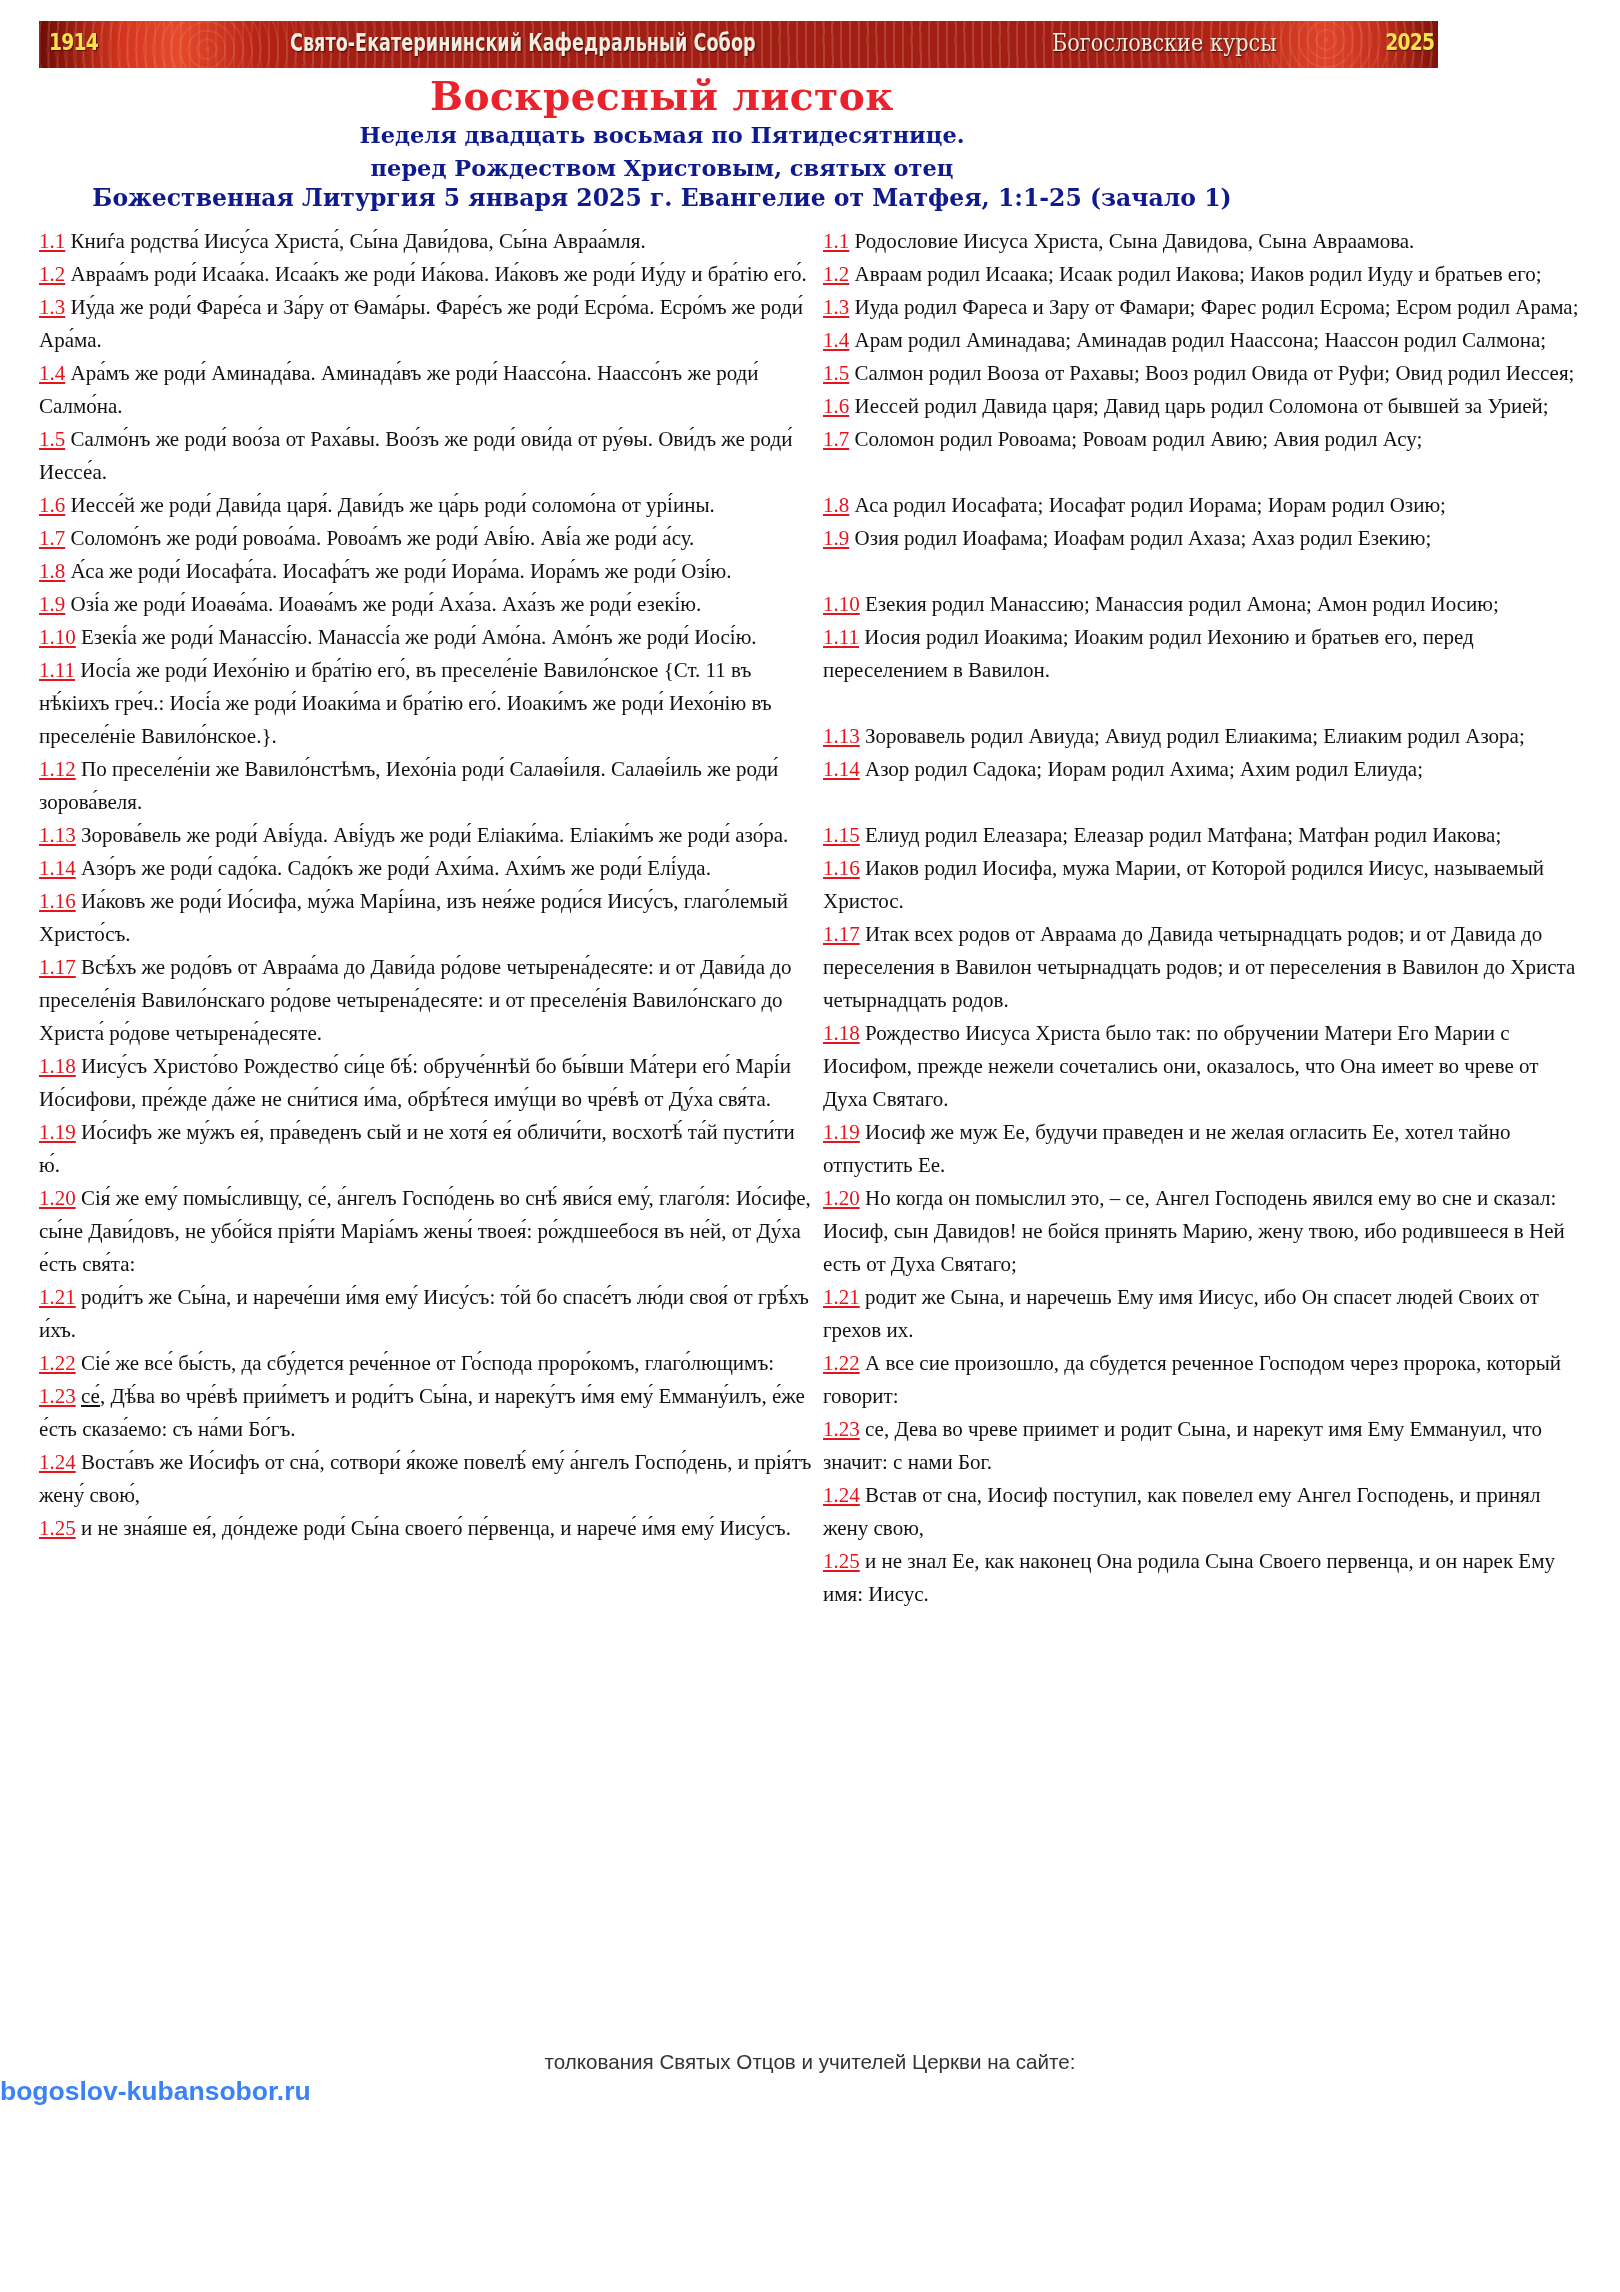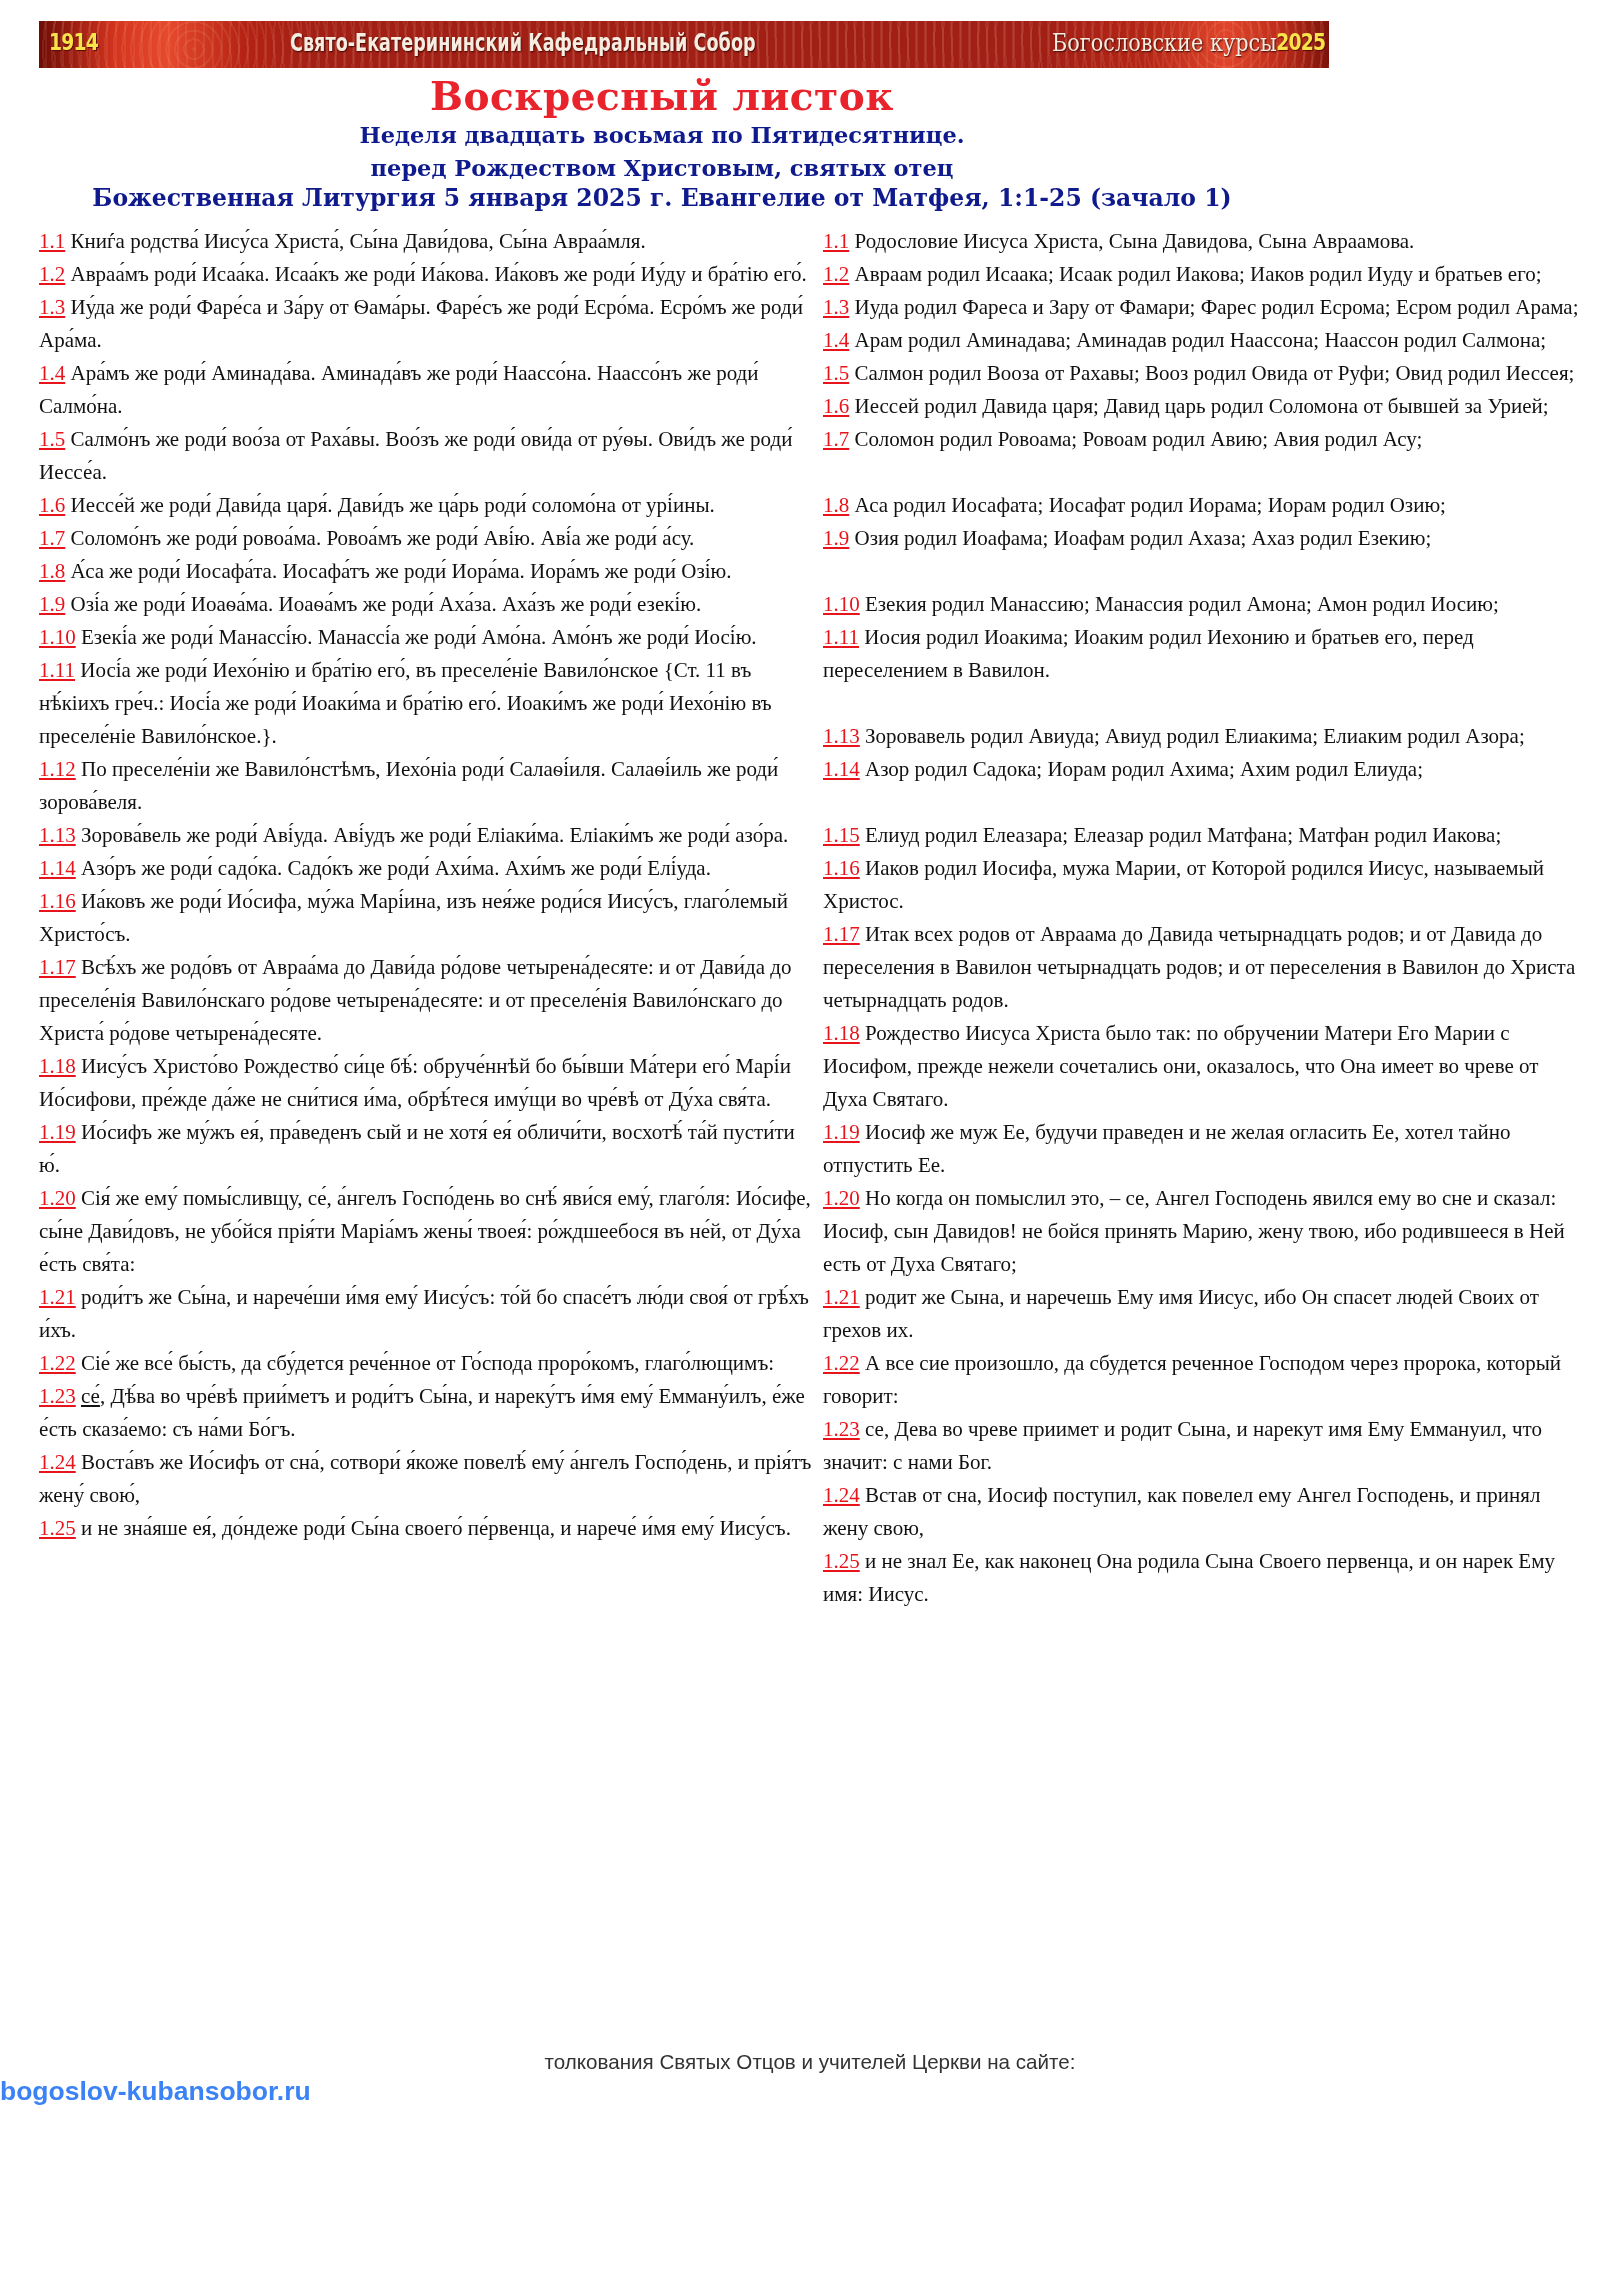--- a/index.html
+++ b/index.html
@@ -1,19 +1,19 @@
 <!DOCTYPE html>
 <html><head>
 <meta charset="utf-8">
 <style>
   html, body { margin: 0; padding: 0; background: #ffffff; }
   body { width: 1620px; height: 2293px; position: relative; overflow: hidden;
          font-family: "Liberation Serif", "DejaVu Serif", serif; color: #111; }
 
-  .banner { position: absolute; left: 39px; top: 20.6px; width: 1290px; height: 47px;
+  .banner { position: absolute; left: 39px; top: 20.6px; width: 1399px; height: 47px;
             background: linear-gradient(90deg, #6e0c06 0%, #d5341e 6%, #e64a2c 10%, #b42214 16%, #a11f15 22%, #a21f16 78%, #b52616 86%, #e0452b 92%, #c02d1b 96%, #7d120a 100%);
             overflow: hidden; }
   .banner::before { content: ""; position: absolute; inset: 0;
             background: repeating-radial-gradient(circle at 12% 60%, rgba(255,200,170,0.10) 0 2px, rgba(0,0,0,0) 2px 8.8px),
                         repeating-radial-gradient(circle at 92% 40%, rgba(255,200,170,0.10) 0 2px, rgba(0,0,0,0) 2px 8.8px); }
   .banner .year { position: absolute; top: 7.8px; font-family: "DejaVu Sans", sans-serif; font-weight: bold;
             font-size: 23.5px; color: #f9e34a; text-shadow: 1px 1px 1px #5a0a05; letter-spacing: -1px; transform: scaleX(0.8); }
   .banner .year.left { left: 9.8px; transform-origin: left center; }
   .banner .year.right { right: 3.9px; transform-origin: right center; }
   .banner .title-left { position: absolute; left: 251px; top: 7.8px; font-family: "DejaVu Sans", sans-serif; font-weight: bold;

